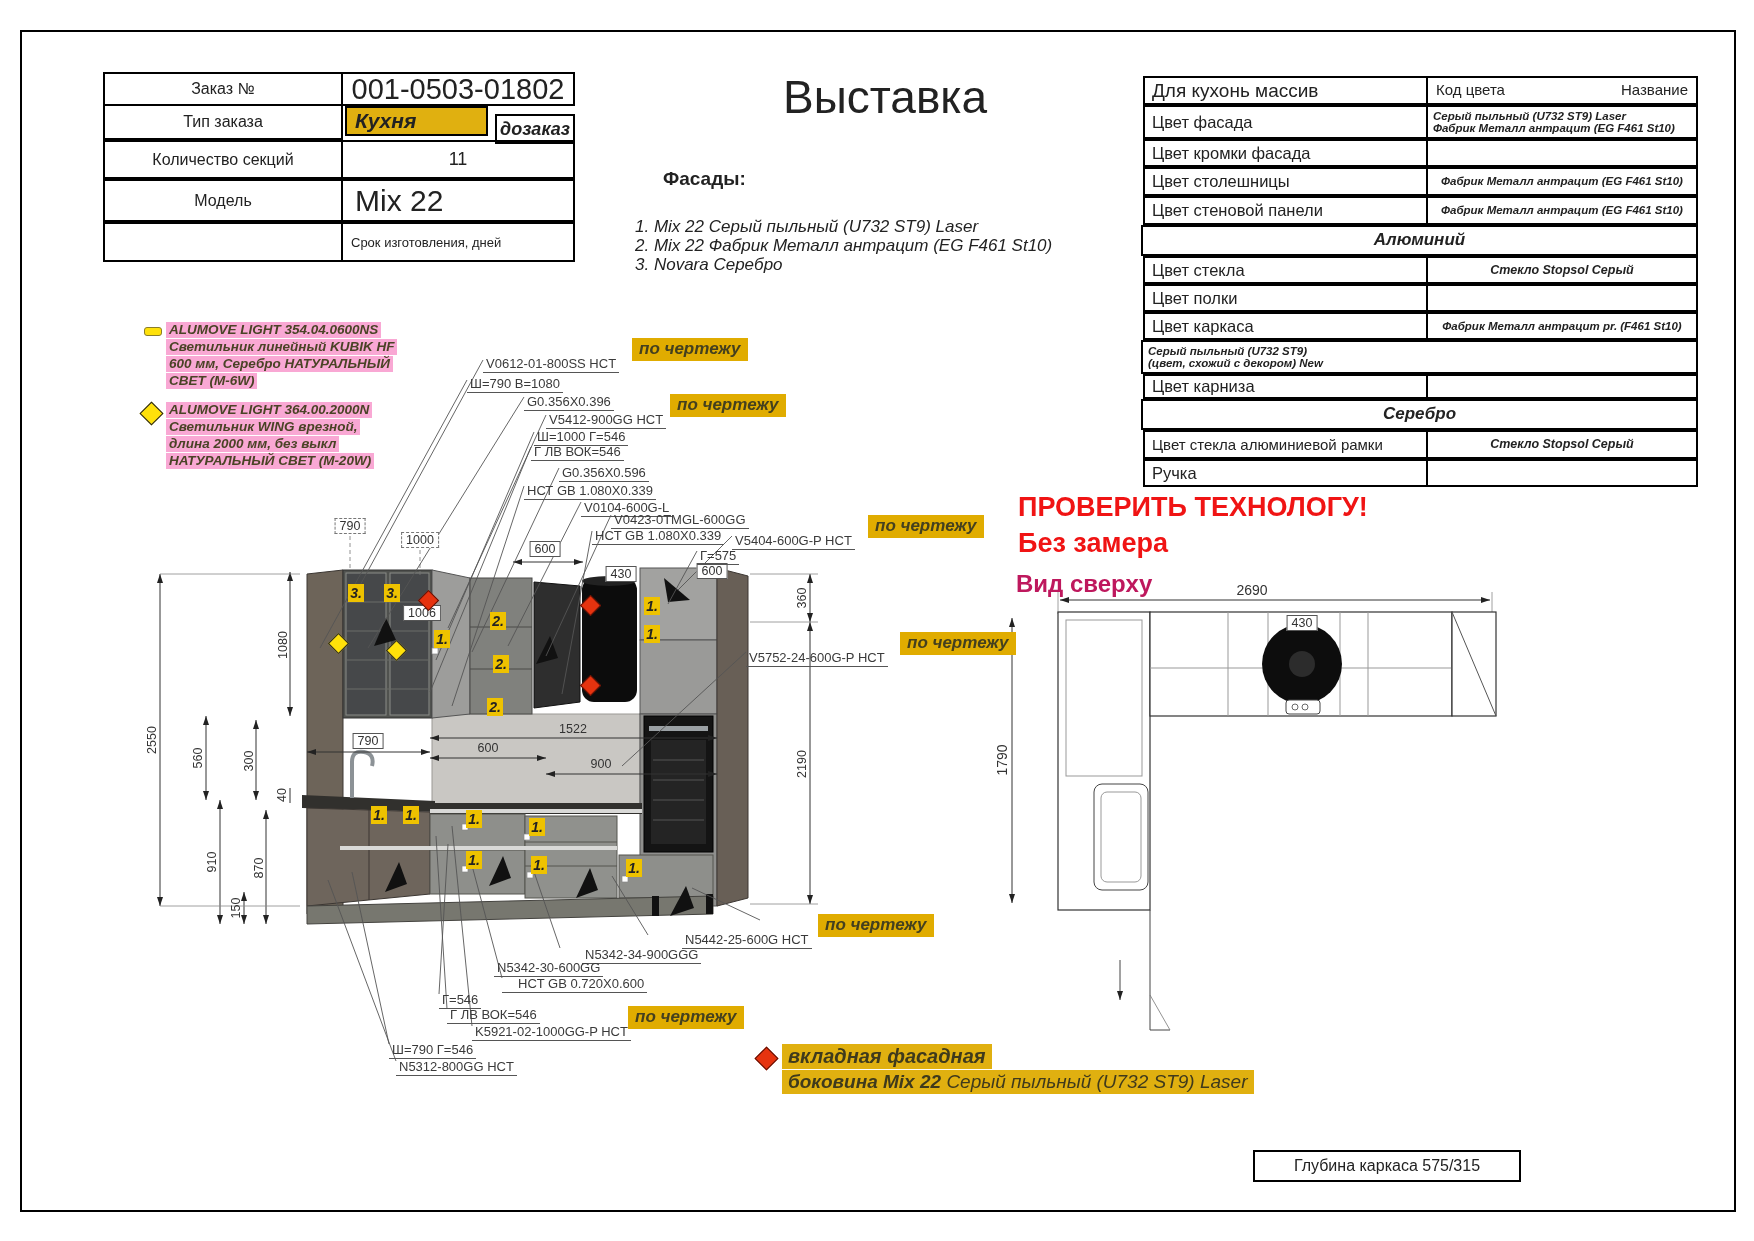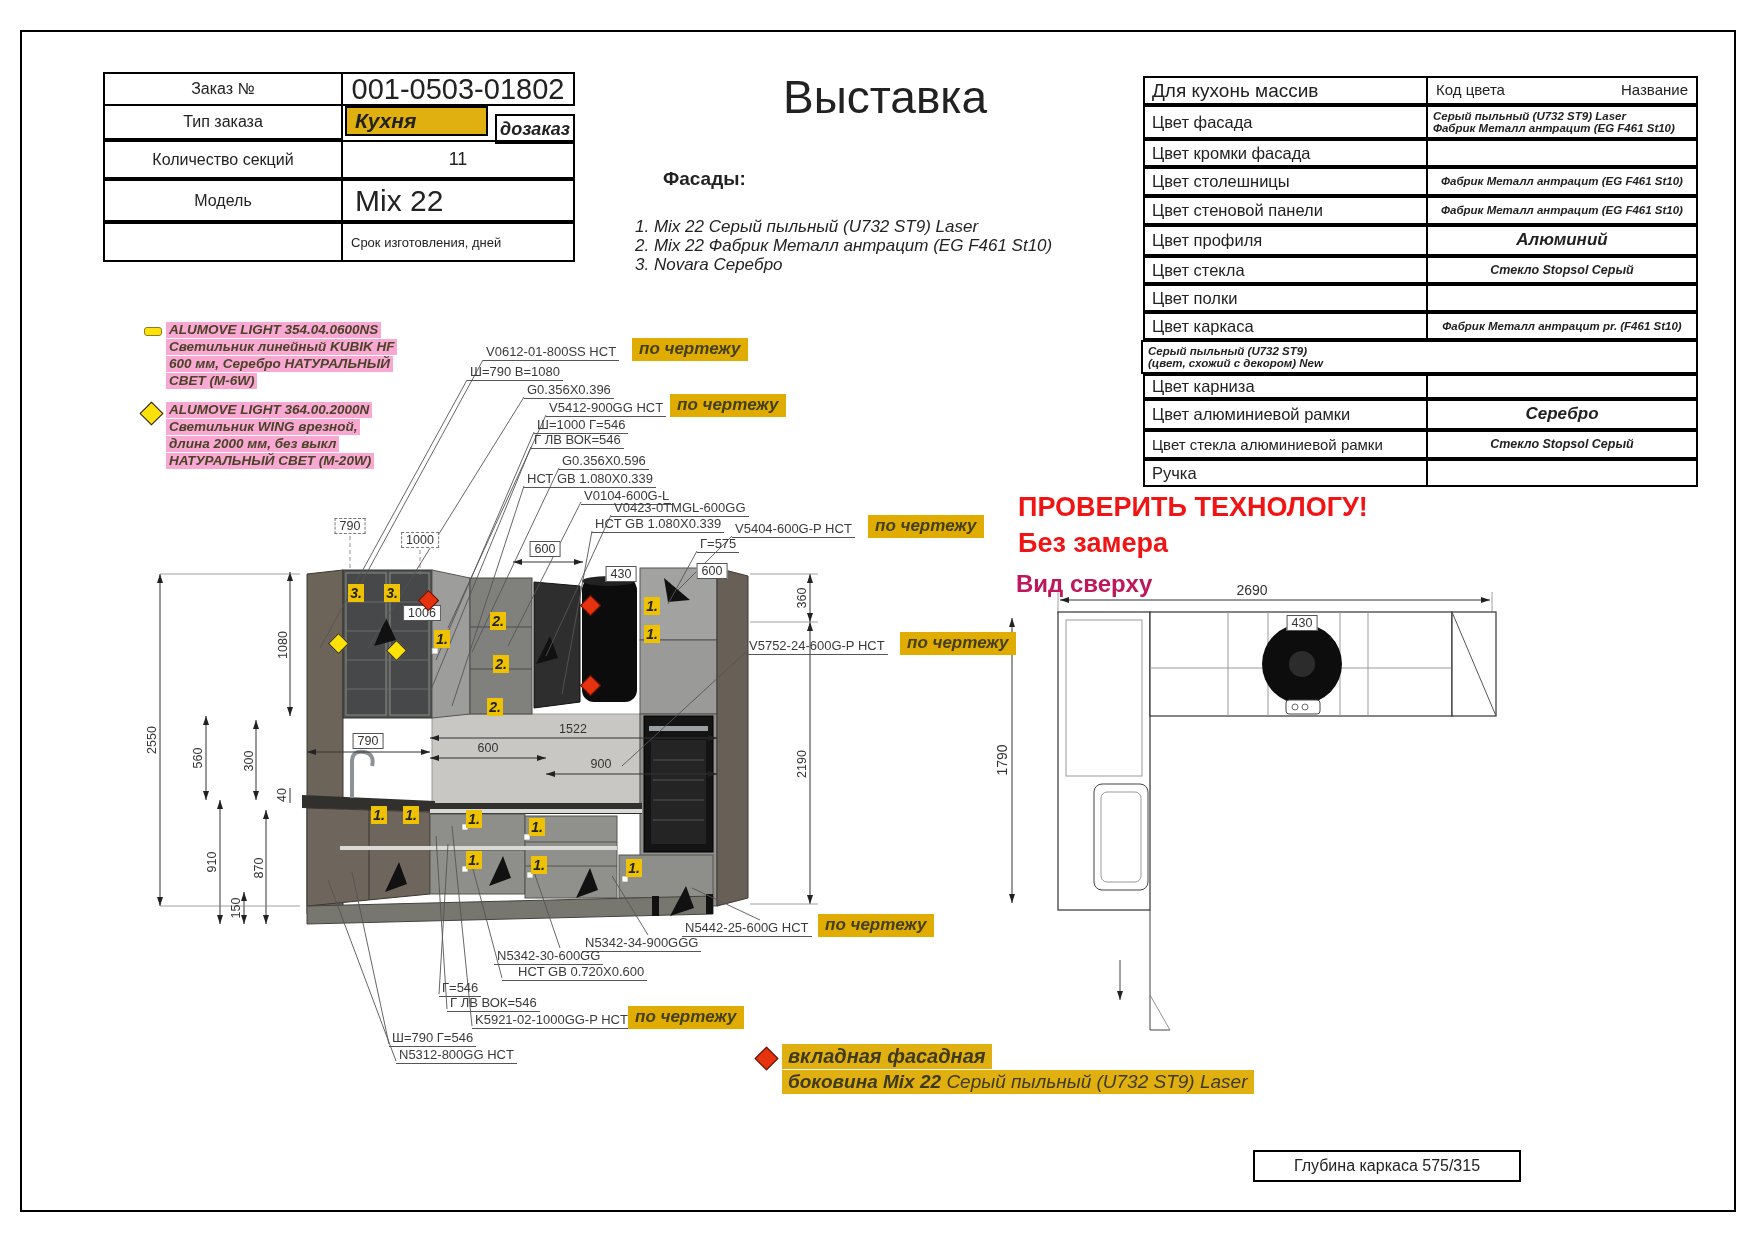--- a/index.html
+++ b/index.html
@@ -12,21 +12,21 @@
   .ot-label{width:240px;display:flex;align-items:center;justify-content:center;font-size:16px;}
   .ot-val{flex:1;display:flex;align-items:center;box-sizing:border-box;border:2px solid #000;margin-left:-2px;}
   
   .ct-row{position:absolute;left:1143px;width:555px;display:flex;}
   .ct-label{width:285px;border:2px solid #000;box-sizing:border-box;background:#fff;display:flex;align-items:center;padding-left:7px;font-size:16.5px;}
   .ct-val{flex:1;border:2px solid #000;margin-left:-2px;box-sizing:border-box;background:#fff;display:flex;align-items:center;justify-content:center;font-size:11.5px;font-weight:bold;font-style:italic;white-space:pre-line;text-align:center;line-height:12.5px;}
   .ct-val.left{justify-content:flex-start;text-align:left;padding-left:5px;}
   .ct-val.big{font-size:17px;}
   .hl150{background:#e6b400;padding:0 2px;}
   
-  .callout{position:absolute;font-size:13px;color:#3a3a3a;white-space:nowrap;border-bottom:1.1px solid #555;padding:0 3px 1px 3px;background:transparent;z-index:6;}
+  .callout{position:absolute;font-size:13px;color:#3a3a3a;white-space:nowrap;border-bottom:1.1px solid #555;padding:0 3px 1px 3px;background:transparent;z-index:6;margin-top:12px;}
   .hlbox{position:absolute;background:#e0ac00;color:#44401e;font-weight:bold;font-style:italic;font-size:17px;padding:1px 7px 2px 7px;white-space:nowrap;z-index:6;}
   .dim{position:absolute;font-size:12.5px;color:#333;white-space:nowrap;transform:translate(-50%,-50%);z-index:5;}
   .dim.rot{transform:translate(-50%,-50%) rotate(-90deg);}
   .dim.box{border:1px solid #555;background:#fff;padding:0 4px;}
   .dim.dash{border:1px dashed #777;background:#fff;padding:0 4px;}
   .badge{position:absolute;width:16px;height:18px;background:#eec200;color:#222;font-weight:bold;font-style:italic;font-size:14px;line-height:18px;text-align:center;z-index:7;}
   .dia{position:absolute;width:13px;height:13px;transform:rotate(45deg);background:#ffe10a;border:1.6px solid #222;z-index:8;}
   .dia.red{background:#e6330f;border:1.6px solid #5d1005;}
   .note-line{display:block;background:#f9a8d4;color:#4a4326;font-weight:bold;font-style:italic;font-size:13.5px;line-height:16px;padding:0 3px;width:max-content;margin-bottom:1px;}
   .warn{position:absolute;color:#f01414;font-weight:bold;font-size:27px;white-space:nowrap;}
@@ -91,21 +91,20 @@
 </div>
 <div class="ct-row" style="top:167px;height:29px">
   <div class="ct-label">Цвет столешницы</div>
   <div class="ct-val">Фабрик Металл антрацит (EG F461 St10)</div>
 </div>
 <div class="ct-row" style="top:196px;height:29px">
   <div class="ct-label">Цвет стеновой панели</div>
   <div class="ct-val">Фабрик Металл антрацит (EG F461 St10)</div>
 </div>
 <div class="ct-row" style="top:225px;height:31px">
-  <div class="ct-label">Цвет профиля</div>
   <div class="ct-val big">Алюминий</div>
 </div>
 <div class="ct-row" style="top:256px;height:28px">
   <div class="ct-label">Цвет стекла</div>
   <div class="ct-val" style="font-size:12.5px">Стекло Stopsol Серый</div>
 </div>
 <div class="ct-row" style="top:284px;height:28px">
   <div class="ct-label">Цвет полки</div>
   <div class="ct-val"></div>
 </div>
@@ -115,21 +114,20 @@
 </div>
 <div class="ct-row" style="top:340px;height:34px">
   <div class="ct-val left">Серый пыльный (U732 ST9)
 (цвет, схожий с декором) New</div>
 </div>
 <div class="ct-row" style="top:374px;height:25px">
   <div class="ct-label">Цвет карниза</div>
   <div class="ct-val"></div>
 </div>
 <div class="ct-row" style="top:399px;height:31px">
-  <div class="ct-label">Цвет алюминиевой рамки</div>
   <div class="ct-val big">Серебро</div>
 </div>
 <div class="ct-row" style="top:430px;height:29px">
   <div class="ct-label" style="font-size:15px">Цвет стекла алюминиевой рамки</div>
   <div class="ct-val" style="font-size:12.5px">Стекло Stopsol Серый</div>
 </div>
 <div class="ct-row" style="top:459px;height:28px">
   <div class="ct-label">Ручка</div>
   <div class="ct-val"></div>
 </div>

